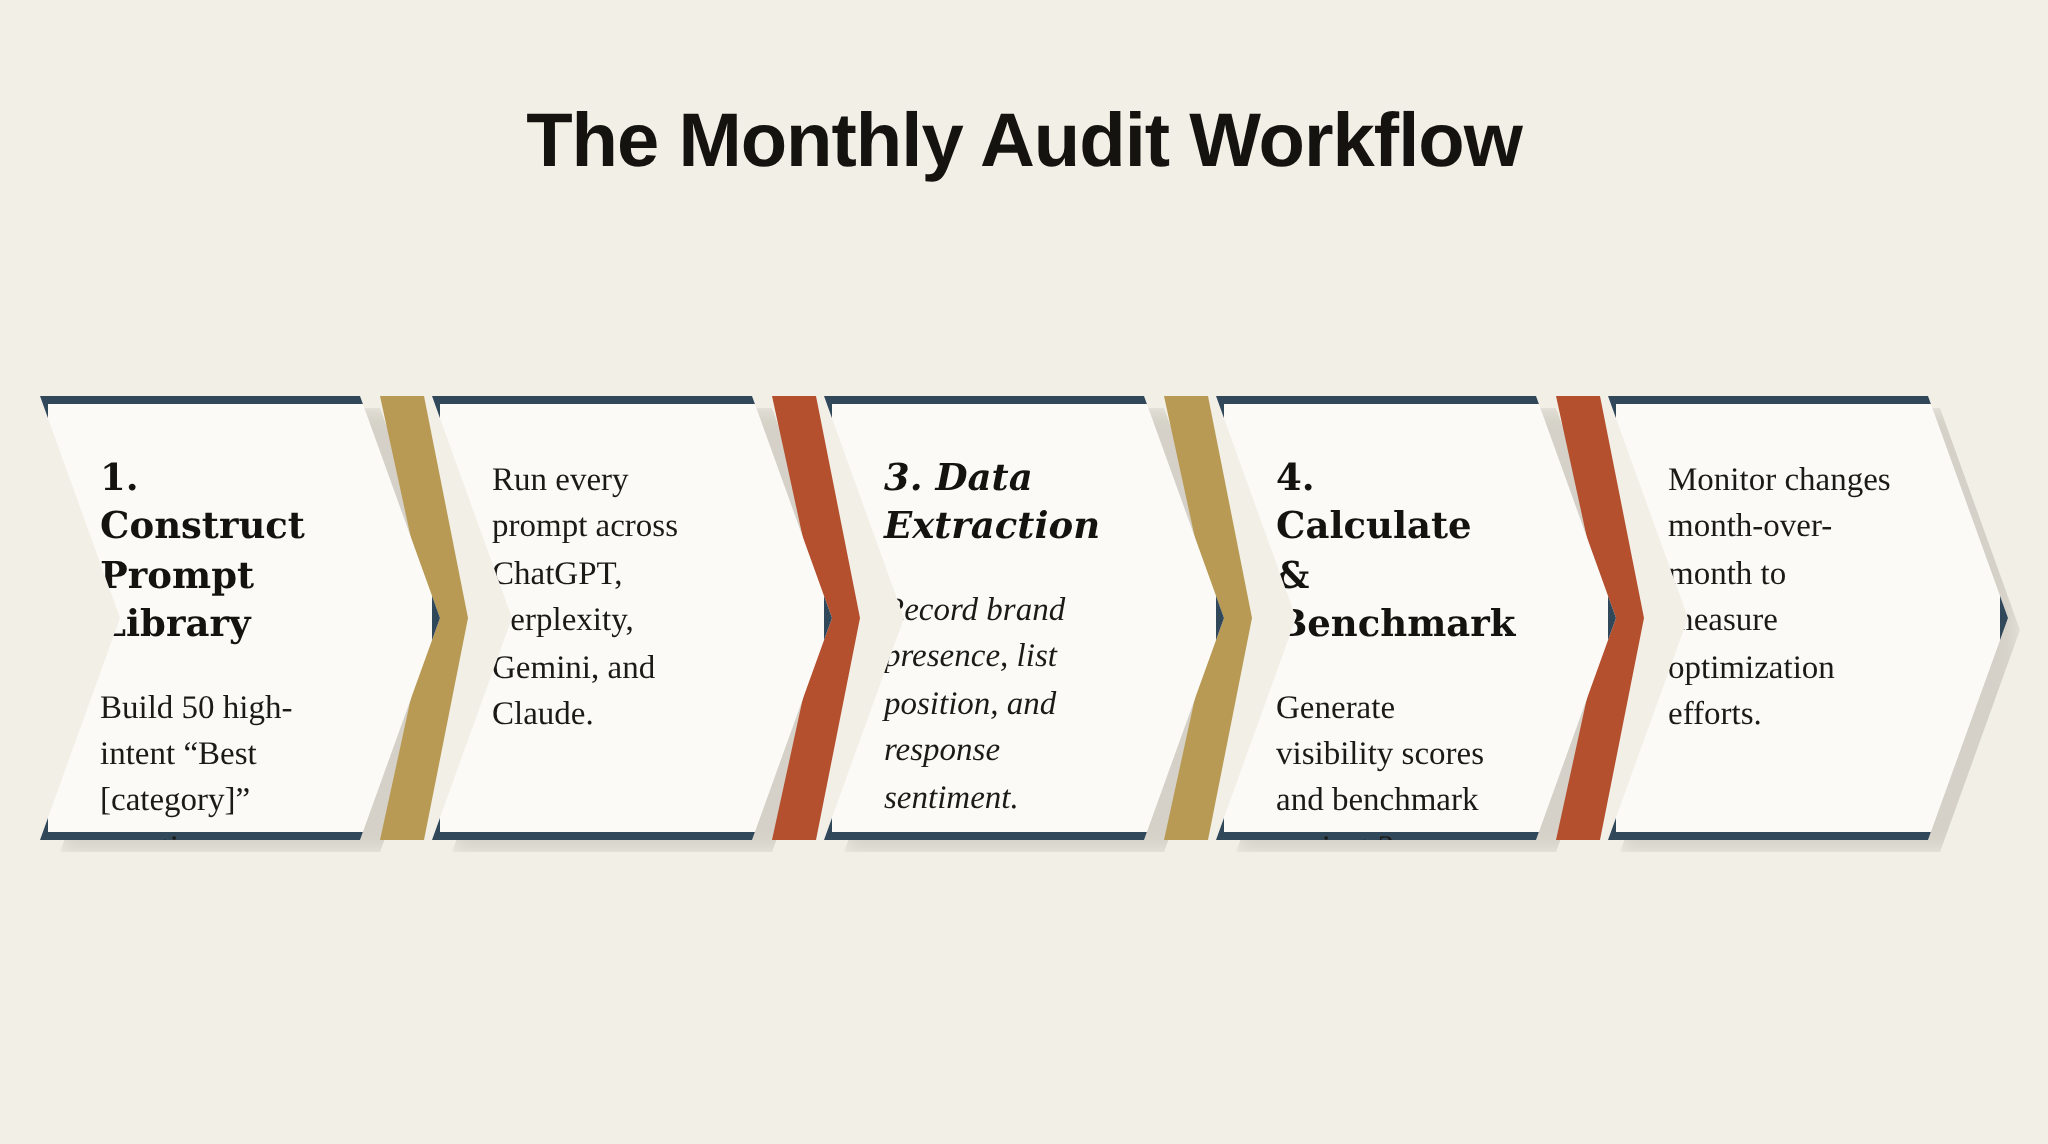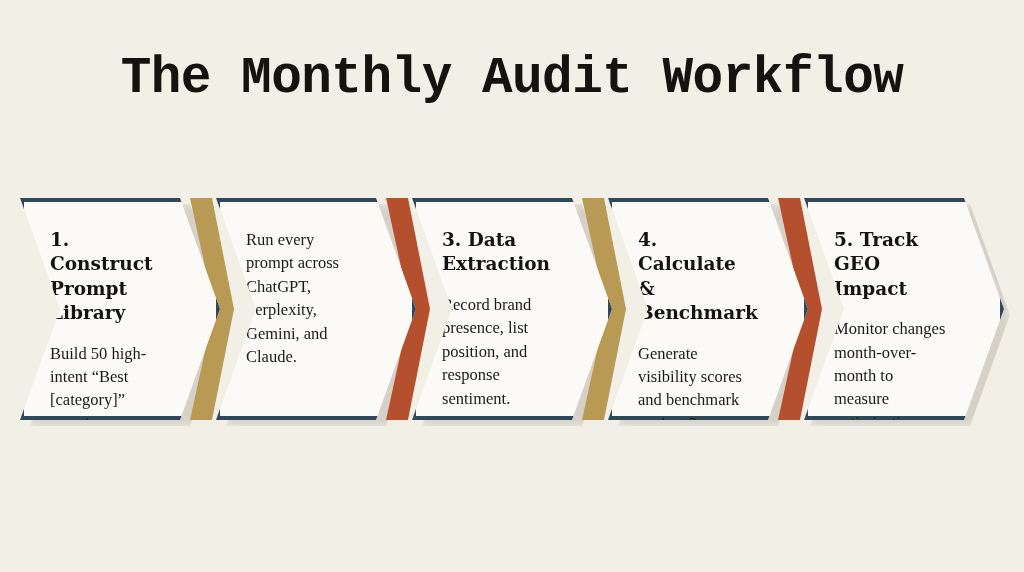--- a/index.html
+++ b/index.html
@@ -18,23 +18,23 @@
     position: absolute;
     inset: 0;
     background: #f2efe6;
   }
   .title {
     position: absolute;
     top: 50px;
     left: 0;
     width: 100%;
     text-align: center;
-    font-family: Liberation Mono, monospace;
+    font-family: Liberation Sans, sans-serif;
     font-weight: bold;
-    font-size: 51px;
+    font-size: 38px;
     letter-spacing: -0.5px;
     color: #14130f;
   }
   .flow {
     position: absolute;
     top: 198px;
     left: 20px;
     width: 984px;
     height: 222px;
   }
@@ -116,21 +116,21 @@
       <div class="body" style="left:0px; width:200px; clip-path: polygon(0 0, 160px 0, 200px 111px, 160px 222px, 0 222px, 40px 111px);">
         <div class="inner">
           <p class="step-desc">Run every prompt across ChatGPT, Perplexity, Gemini, and Claude.</p>
         </div>
       </div>
     </div>
 
     <div class="chev" style="left:392px; width:215px;">
       <div class="shadow" style="left:10px; width:200px; clip-path: polygon(0 0, 160px 0, 200px 111px, 160px 222px, 0 222px, 40px 111px);"></div>
       <div class="accent" style="left:170px; background:#b89a54;"></div>
-      <div class="body" style="left:0px; width:200px; clip-path: polygon(0 0, 160px 0, 200px 111px, 160px 222px, 0 222px, 40px 111px);">
+      <div class="body" style="left:0px; width:200px; clip-path: polygon(0 0, 160px 0, 200px 111px, 160px 222px, 0 222px, 40px 111px); font-style: italic;">
         <div class="inner">
           <p class="step-title">3. Data Extraction</p>
           <p class="step-desc">Record brand presence, list position, and response sentiment.</p>
         </div>
       </div>
     </div>
 
     <div class="chev" style="left:588px; width:215px;">
       <div class="shadow" style="left:10px; width:200px; clip-path: polygon(0 0, 160px 0, 200px 111px, 160px 222px, 0 222px, 40px 111px);"></div>
       <div class="accent" style="left:170px; background:#b5502f;"></div>
@@ -139,20 +139,19 @@
           <p class="step-title">4. Calculate &amp; Benchmark</p>
           <p class="step-desc">Generate visibility scores and benchmark against 3 primary competitors.</p>
         </div>
       </div>
     </div>
 
     <div class="chev" style="left:784px; width:200px;">
       <div class="shadow" style="left:6px; width:200px; clip-path: polygon(0 0, 160px 0, 200px 111px, 160px 222px, 0 222px, 40px 111px);"></div>
       <div class="body" style="left:0px; width:200px; clip-path: polygon(0 0, 160px 0, 200px 111px, 160px 222px, 0 222px, 40px 111px);">
         <div class="inner">
-          <p class="step-title">5. Track GEO Impact</p>
           <p class="step-desc">Monitor changes month-over-month to measure optimization efforts.</p>
         </div>
       </div>
     </div>
 
   </div>
 </div>
 
 </body></html>

